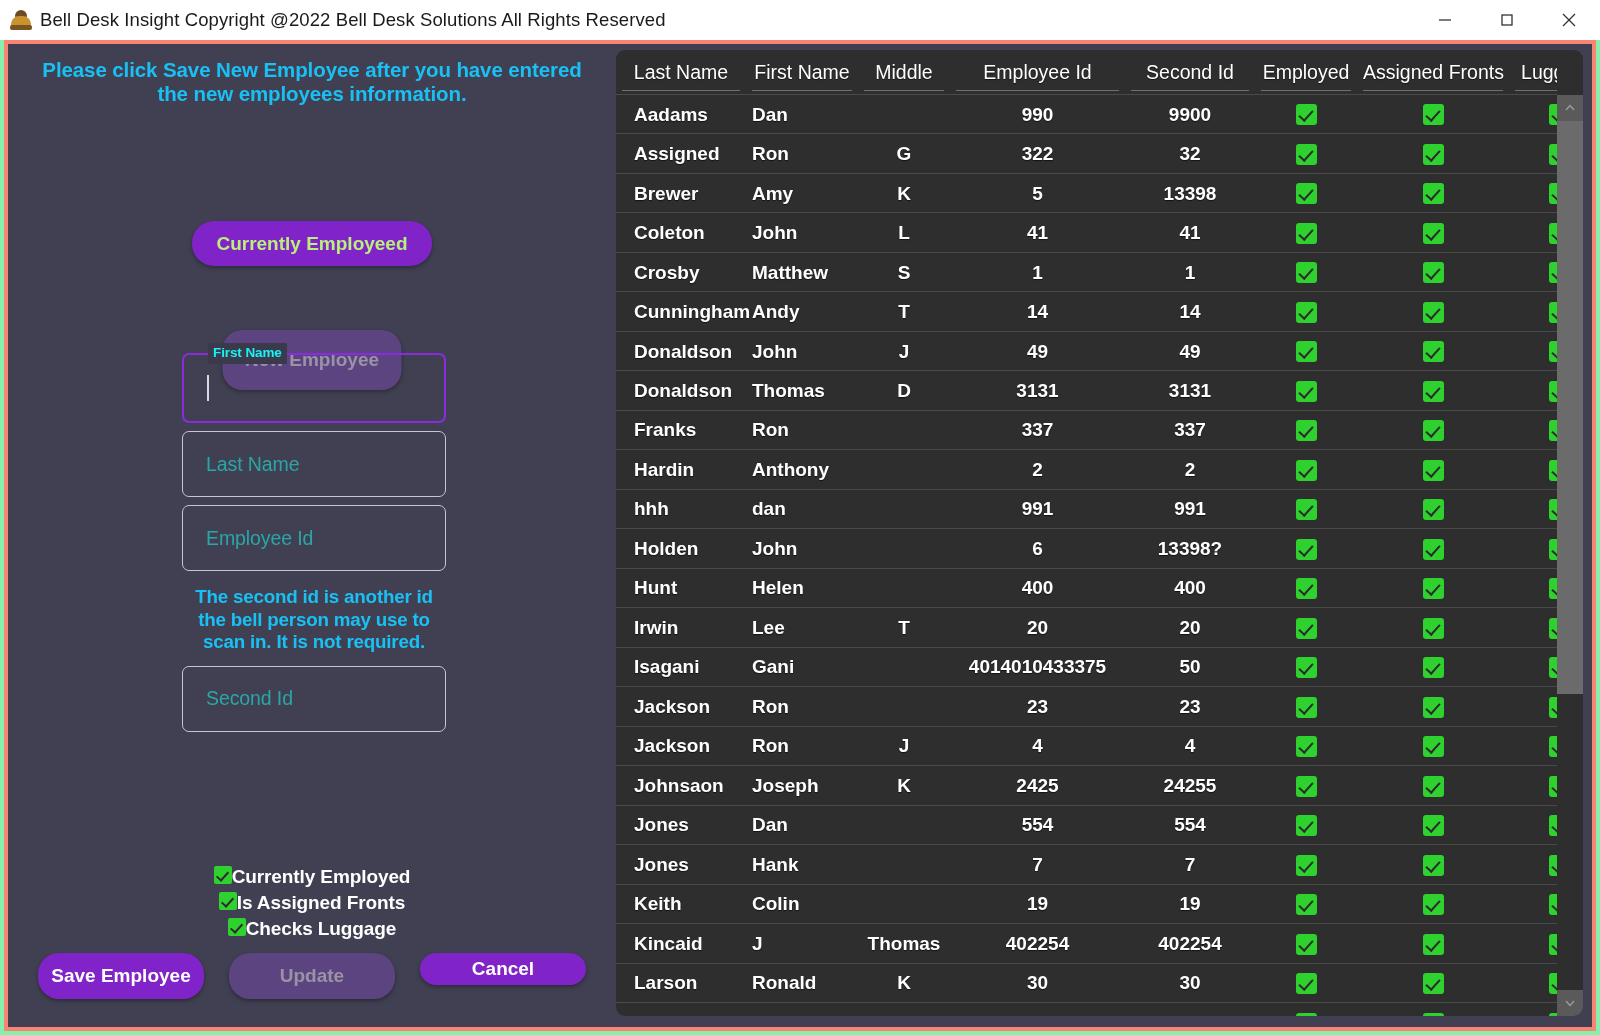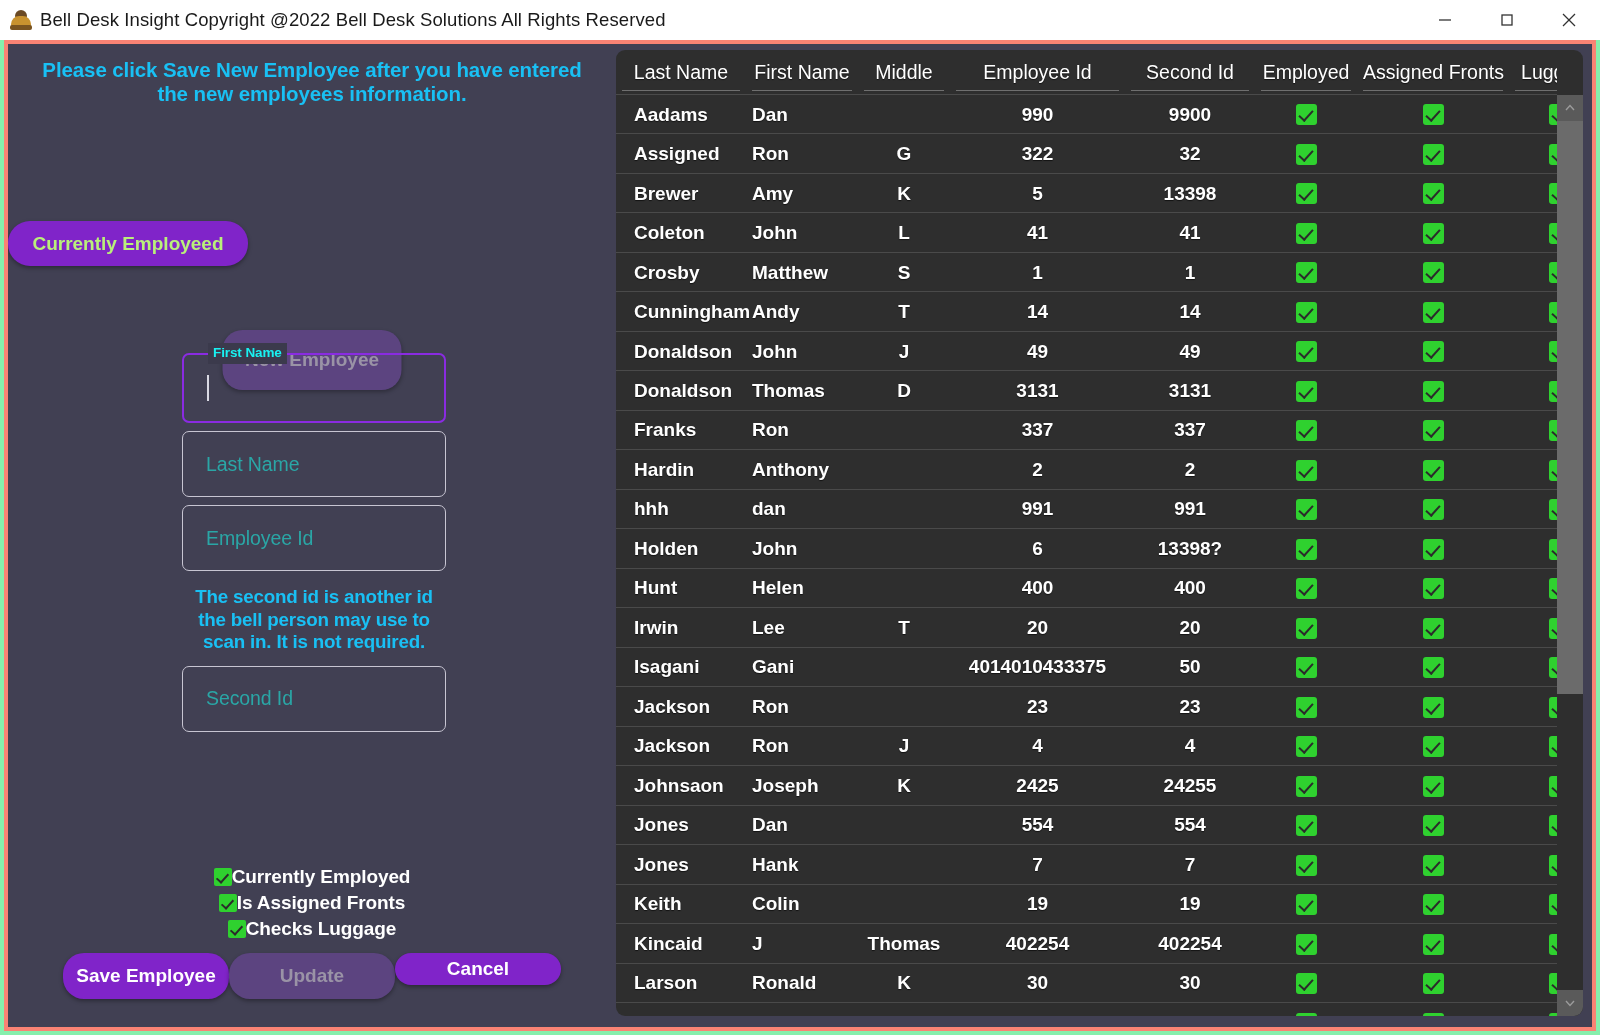--- a/index.html
+++ b/index.html
@@ -115,21 +115,21 @@
     padding: 14px 34px 0 34px;
     letter-spacing: -0.1px;
   }
 
   .top-buttons {
     position: absolute;
     top: 177px;
     left: 0;
     width: 100%;
     display: flex;
-    justify-content: flex-start;
+    justify-content: center;
     gap: 30px;
   }
 
   .btn {
     border: none;
     border-radius: 22px;
     font-size: 19px;
     font-weight: bold;
     cursor: pointer;
     font-family: "Liberation Sans", sans-serif;
@@ -228,21 +228,20 @@
     position: absolute;
     top: 822px;
     left: 0;
     width: 100%;
     display: flex;
     flex-direction: column;
     align-items: center;
   }
   .check-row {
     display: flex;
-    align-items: center;
     margin-bottom: 4px;
   }
   .cbox {
     width: 18px; height: 18px;
     flex: 0 0 18px;
     background: #2fd12f;
     border-radius: 2px;
     position: relative;
   }
   .cbox::after {
@@ -263,20 +262,21 @@
   }
 
   
   .bottom-buttons {
     position: absolute;
     bottom: 28px;
     left: 0;
     width: 100%;
     display: flex;
     justify-content: center;
+    gap: 25px;
   }
   .btn-save {
     width: 166px; height: 46px;
     background: #8024c9;
     color: #ffffff;
     border-radius: 21px;
   }
   .btn-update {
     width: 166px; height: 46px;
     background: #5c4480;

